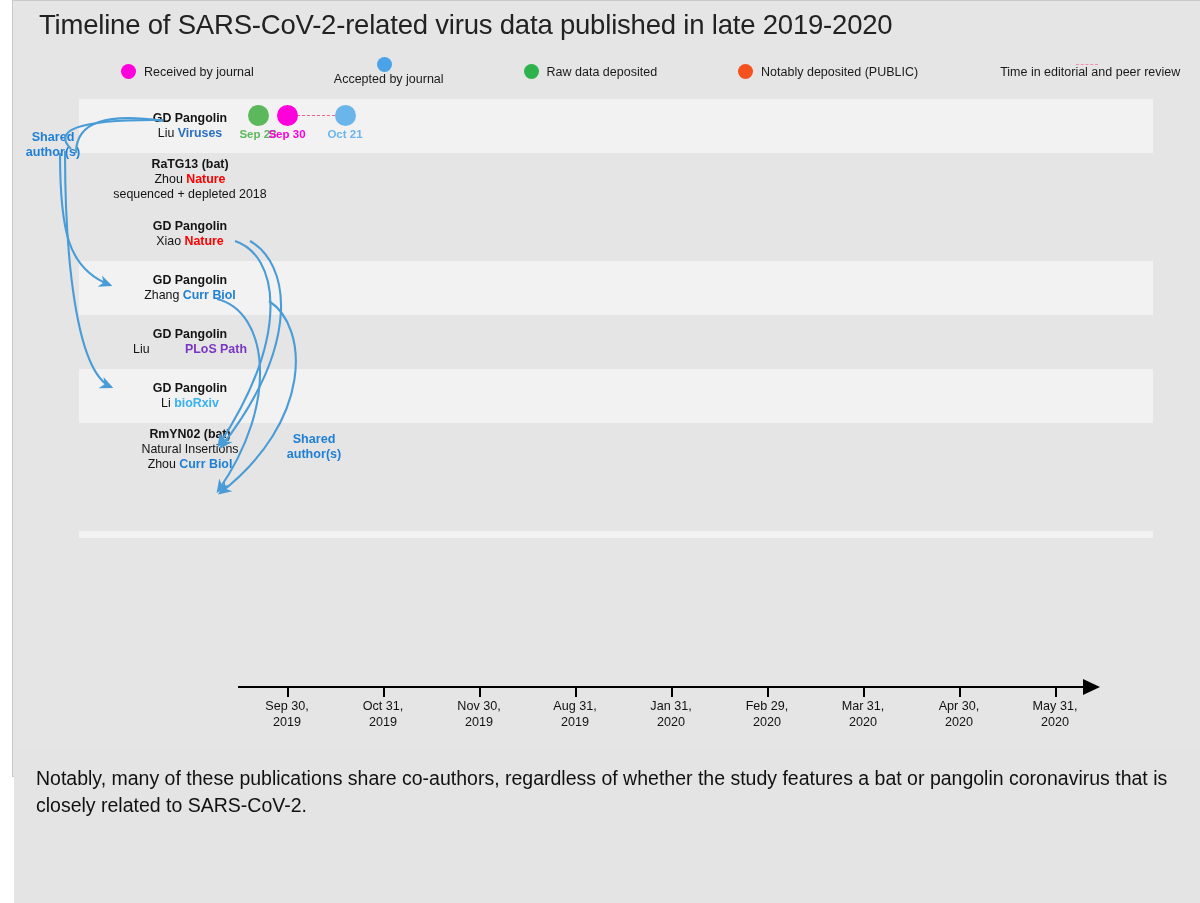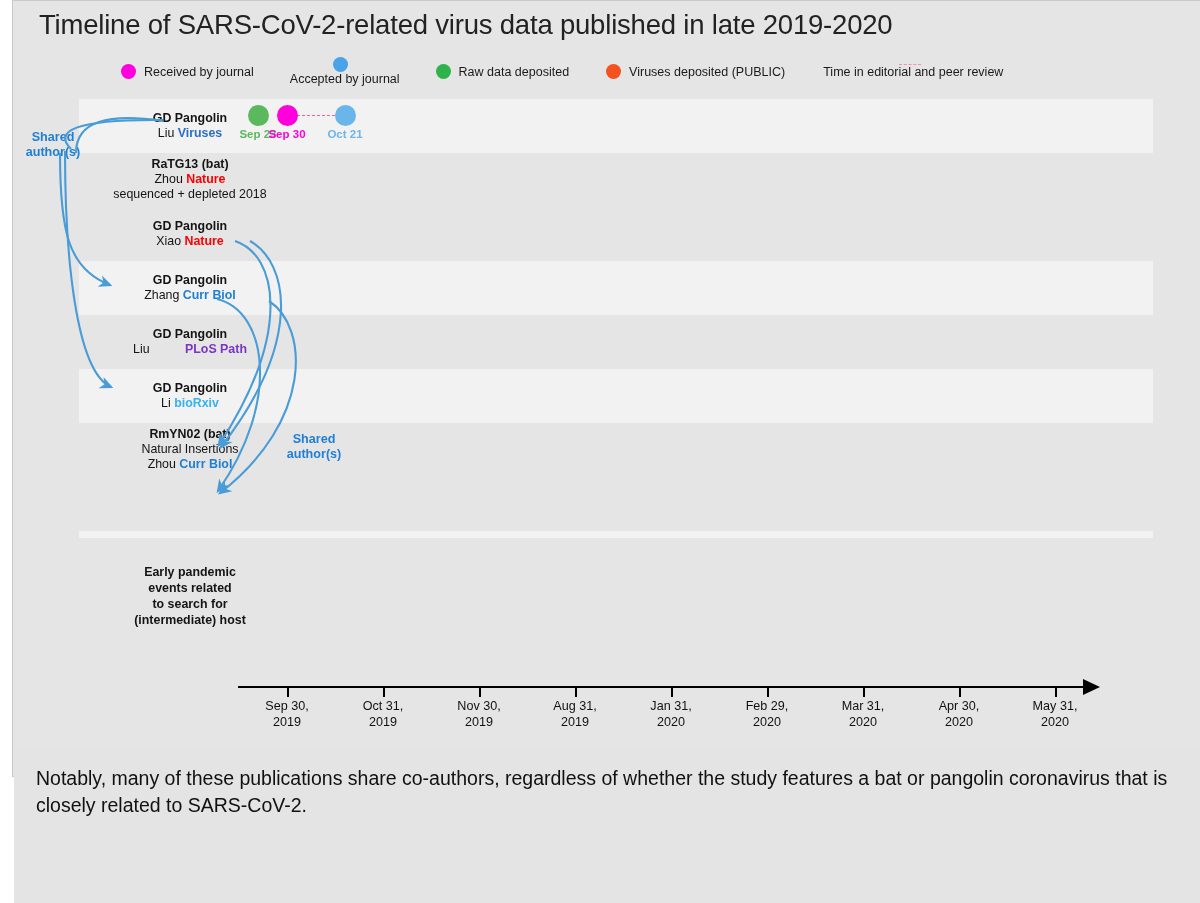--- a/index.html
+++ b/index.html
@@ -31,20 +31,21 @@
     white-space: nowrap;
   }
 
   
   #legend {
     position: absolute;
     left: 108px; top: 60px;
     height: 21px;
     display: flex;
     align-items: center;
+    gap: 44px;
   }
   .legend-item {
     display: flex;
     align-items: center;
     white-space: nowrap;
   }
   .legend-dot {
     width: 15px; height: 15px;
     border-radius: 50%;
     margin-right: 8px;
@@ -217,21 +218,21 @@
       <div class="legend-item" style="margin-left: 36px; flex-direction: column;">
         <span class="legend-dot" style="background: rgb(74, 163, 232);"></span>
         <span class="legend-label">Accepted by journal</span>
       </div>
       <div class="legend-item" style="margin-left: 36px;">
         <span class="legend-dot" style="background: rgb(46, 178, 76);"></span>
         <span class="legend-label">Raw data deposited</span>
       </div>
       <div class="legend-item" style="margin-left: 37px;">
         <span class="legend-dot" style="background: rgb(244, 81, 30);"></span>
-        <span class="legend-label">Viruses deposited (PUBLIC)</span>
+        <span class="legend-label">Notably deposited (PUBLIC)</span>
       </div>
       <div class="legend-item" style="margin-left: 38px; flex-direction: column;">
         <span class="legend-dash" style="border-top-color: rgb(244, 143, 177);"></span>
         <span class="legend-label">Time in editorial and peer review</span>
       </div>
     </div>
 
   <div id="rows">
       <div class="row shaded">
         <div class="row-label" style="top: 12px;">
@@ -281,26 +282,20 @@
         <div class="row-label" style="top: 4px;">
           <div class="l1">RmYN02 (bat)</div>
           <div class="l3">Natural Insertions</div>
           <div class="l2"><span>Zhou </span><span class="jn jn-currbiol">Curr Biol</span></div>
         </div>
       </div>
     </div>
 
   <div id="thin-band"></div>
 
-  <div id="early-block">
-    <div>Early pandemic</div>
-    <div>events related</div>
-    <div>to search for</div>
-    <div>(intermediate) host</div>
-  </div>
 
   <div id="axis"></div>
   <div id="axis-arrow"></div>
   <div id="axis-ticks">
       <div class="tick" style="left: 274px;"></div>
       <div class="tick-label" style="left: 274px;">
         <div>Sep 30,</div>
         <div>2019</div>
       </div>
       <div class="tick" style="left: 370px;"></div>

